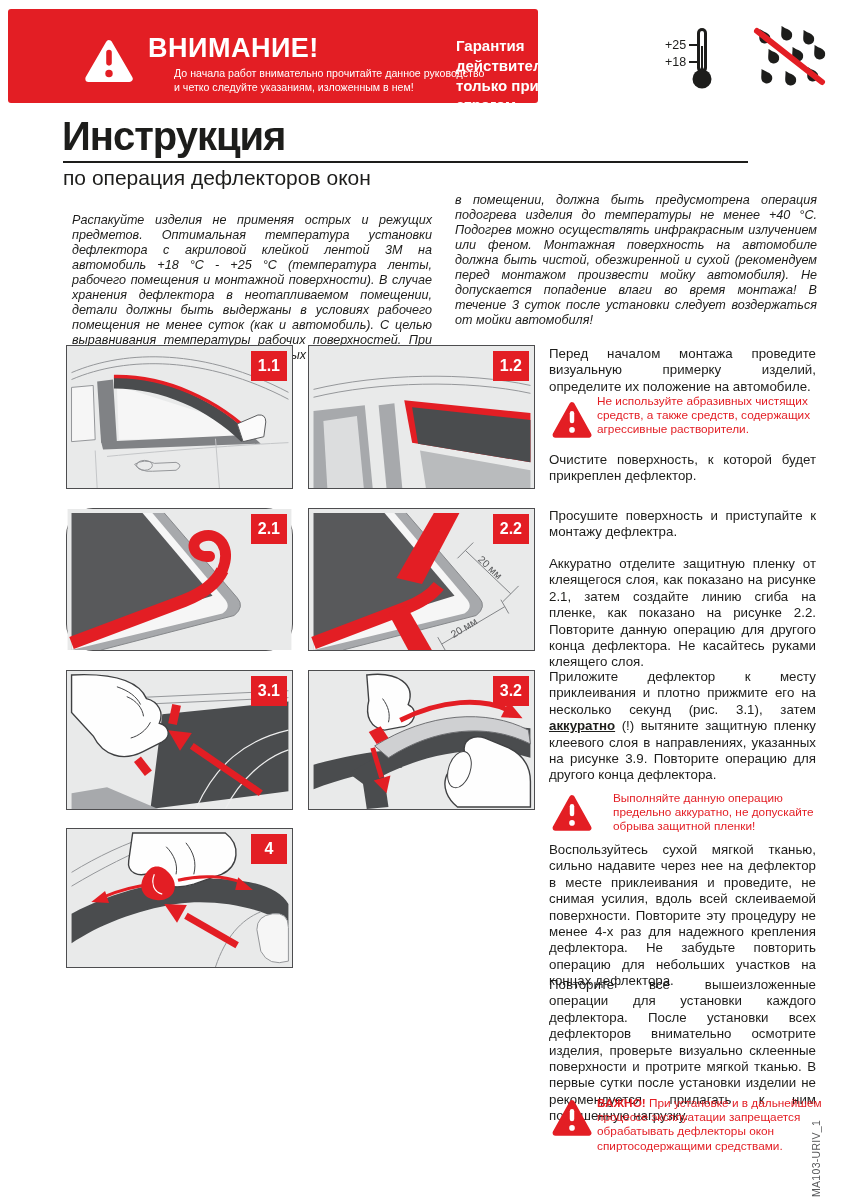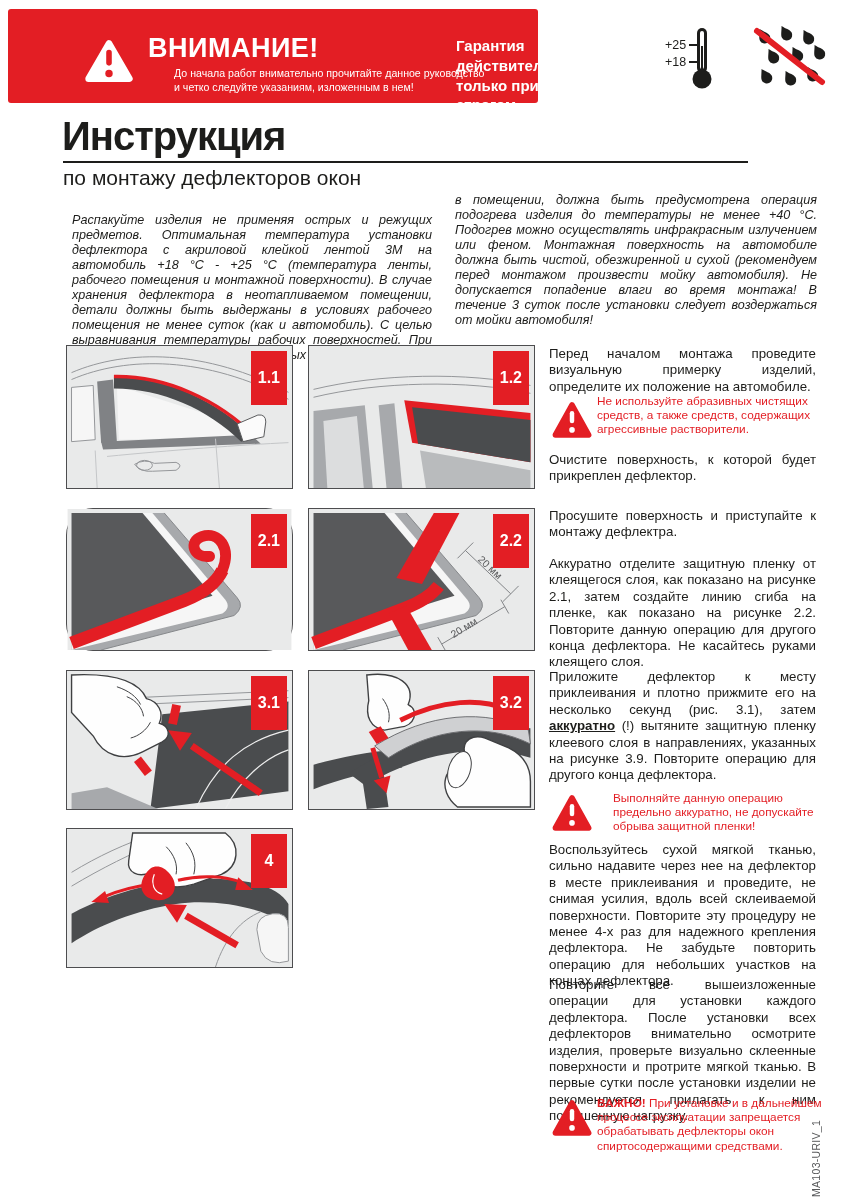--- a/index.html
+++ b/index.html
@@ -23,21 +23,21 @@
   
   .intro{position:absolute;top:193px;font-size:12.6px;font-style:italic;line-height:15px;
          text-align:justify;color:#1d1d1b;}
   .intro.l{left:72px;width:360px;margin-top:20px;}
   .intro.r{left:455px;width:362px;}
 
   
   .fig{position:absolute;width:227px;background:#e9eaea;border:1px solid #4d4d4f;box-sizing:border-box;}
   .fig svg{display:block;width:100%;height:100%;}
   .fig-label{position:absolute;top:5px;right:5px;background:#e31e24;color:#fff;font-weight:bold;
-             font-size:16px;line-height:1;padding:19px 7px;min-width:22px;text-align:center;box-sizing:content-box;}
+             font-size:16px;line-height:1;padding:7px 7px;min-width:22px;text-align:center;box-sizing:content-box;}
   .f11{left:66px;top:345px;height:144px;}
   .f12{left:308px;top:345px;height:144px;}
   .f21{left:66px;top:508px;height:143px;border-radius:27px;}
   .f22{left:308px;top:508px;height:143px;}
   .f31{left:66px;top:670px;height:140px;}
   .f32{left:308px;top:670px;height:140px;}
   .f4 {left:66px;top:828px;height:140px;}
 
   
   .step{position:absolute;left:549px;width:267px;font-size:13.3px;line-height:16.4px;
@@ -114,21 +114,21 @@
         </g>
       <g transform="translate(61,49) rotate(-30)">
           <path d="M0,-7 C2,-3 5.5,0.5 5.5,3.5 A5.5,5.5 0 1,1 -5.5,3.5 C-5.5,0.5 -2,-3 0,-7Z"></path>
         </g>
     </g>
     <line x1="7" y1="7" x2="72" y2="58" stroke="#e31e24" stroke-width="6" stroke-linecap="round"></line>
   </svg>
 
   <div class="title">Инструкция</div>
   <div class="title-rule"></div>
-  <div class="subtitle">по монтажу дефлекторов окон</div>
+  <div class="subtitle">по операция дефлекторов окон</div>
 
   <div class="intro l">Распакуйте изделия не применяя острых и режущих предметов. Оптимальная температура установки дефлектора с акриловой клейкой лентой 3М на автомобиль +18 °С - +25 °С (температура ленты, рабочего помещения и монтажной поверхности). В случае хранения дефлектора в неотапливаемом помещении, детали должны быть выдержаны в условиях рабочего помещения не менее суток (как и автомобиль). С целью выравнивания температуры рабочих поверхностей. При невозможности соблюдения указанных температур</div>
   <div class="intro r">в помещении, должна быть предусмотрена операция подогрева изделия до температуры не менее +40 °С. Подогрев можно осуществлять инфракрасным излучением или феном. Монтажная поверхность на автомобиле должна быть чистой, обезжиренной и сухой (рекомендуем перед монтажом произвести мойку автомобиля). Не допускается попадение влаги во время монтажа! В течение 3 суток после установки следует воздержаться от мойки автомобиля!</div>
 
   <div class="fig f11">
     <svg viewBox="0 0 227 144">
       <rect width="227" height="144" fill="#e9eaea"></rect>
       <path d="M4,34 C60,10 140,10 224,54" stroke="#939598" fill="none"></path>
       <path d="M4,27 C60,3 140,3 224,47" stroke="#939598" fill="none"></path>
       <path d="M4,42 L26,40 L28,95 L4,97 Z" fill="#f6f6f6" stroke="#939598"></path>

